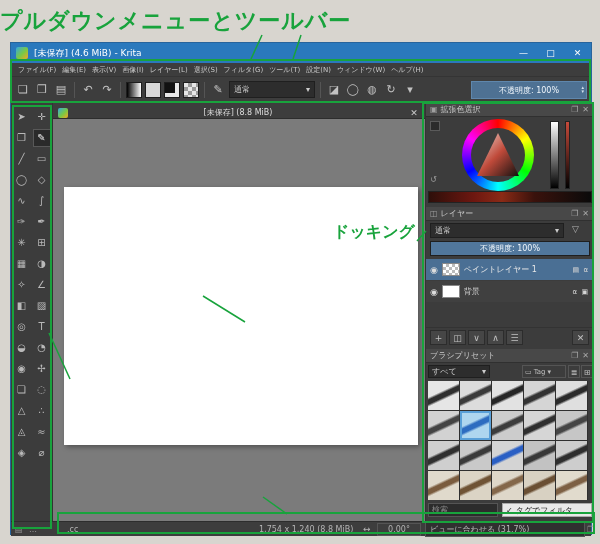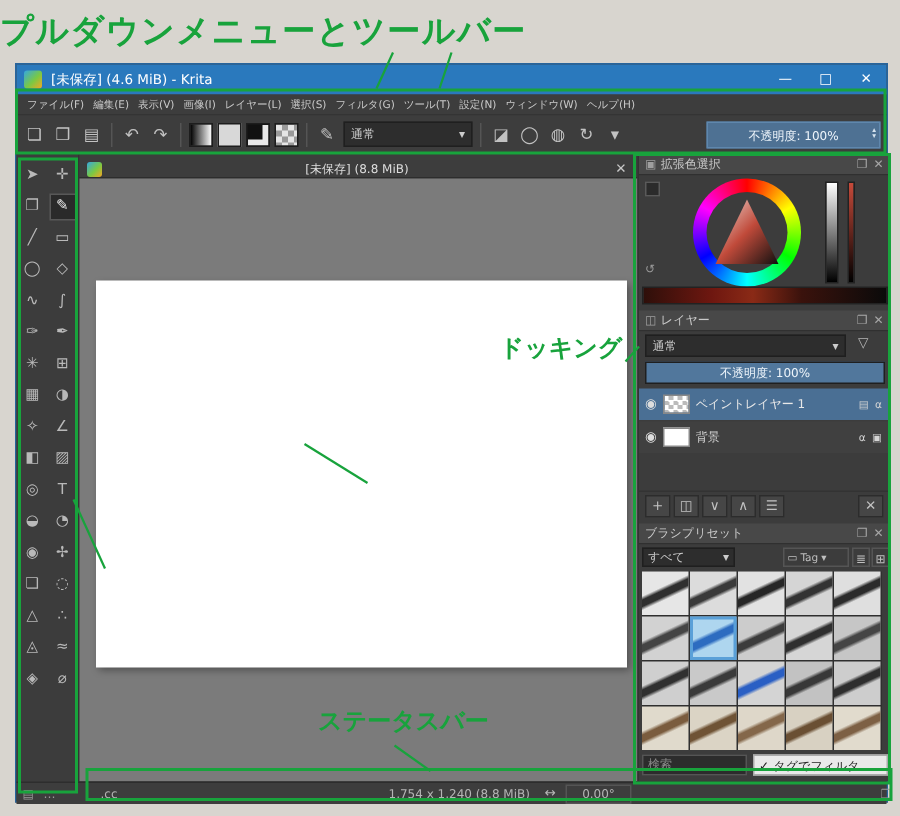--- a/index.html
+++ b/index.html
@@ -122,21 +122,20 @@
     <line x1="417" y1="241" x2="426" y2="231" stroke="#18a33c" stroke-width="1.5"></line>
     <line x1="203" y1="296" x2="245" y2="322" stroke="#18a33c" stroke-width="1.5"></line>
     <line x1="70" y1="379" x2="49" y2="333" stroke="#18a33c" stroke-width="1.5"></line>
     <line x1="263" y1="497" x2="287" y2="514" stroke="#18a33c" stroke-width="1.5"></line>
   </svg>
 
   <div class="annot annot-top">プルダウンメニューとツールバー</div>
   <div class="annot annot-med annot-dock">
     <div>ドッキング</div>
   </div>
-  <div class="annot annot-med annot-status">ステータスバー</div>
 
   <div class="gbox gbox-toolbar"></div>
   <div class="gbox gbox-toolbox"></div>
   <div class="gbox gbox-panels"></div>
   <div class="gbox gbox-status"></div>
 
   <div class="window">
 
     <div class="titlebar">
       <div class="app-icon"></div>
@@ -362,17 +361,20 @@
       </div>
     </div>
 
     <div class="statusbar">
       <span class="sb-item sb-mini1">▤</span>
       <span class="sb-item sb-mini2">…</span>
       <span class="sb-item sb-cc">.cc</span>
       <span class="sb-item sb-dims">1,754 x 1,240 (8.8 MiB)</span>
       <span class="sb-item sb-angle-icon">↔</span>
       <span class="sb-item sb-angle">0.00°</span>
+      <span class="sb-item sb-zoom">
+        <span>ビューに合わせる (31.7%)</span>
+      </span>
       <span class="sb-item sb-corner">❐</span>
     </div>
 
   </div>
 </div>
 
 </body></html>

